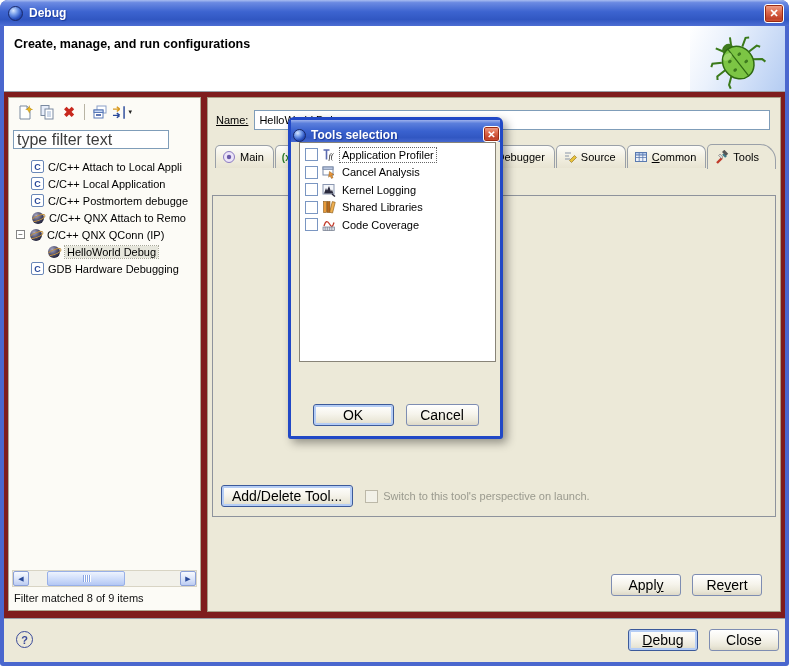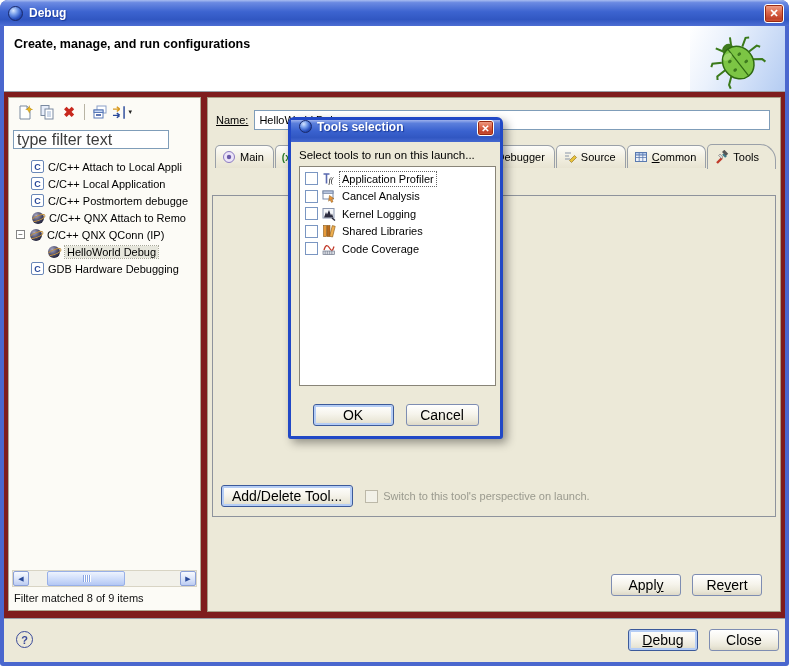--- a/index.html
+++ b/index.html
@@ -99,21 +99,21 @@
   .footer-sep { position:absolute; left:0; right:0; top:592px; height:1px; background:#9aa0a8; }
   .footer { position:absolute; left:0; right:0; top:593px; bottom:0; background:#ece9d8; }
   .help-icon { position:absolute; left:12px; top:12px; width:17px; height:17px; border-radius:50%; border:1.5px solid #3a4a9a;
     color:#3a4a9a; font-size:11px; font-weight:bold; display:flex; align-items:center; justify-content:center; }
   .footer-btns { position:absolute; right:6px; top:10px; display:flex; gap:11px; }
 
   
   .dialog { position:absolute; left:288px; top:117px; width:215px; height:322px;
     border:3px solid #2148c6; border-radius:6px 6px 3px 3px; background:#ece9d8;
     box-shadow:4px 4px 10px rgba(0,0,0,.38); z-index:50; }
-  .dlg-titlebar { height:22px; display:flex; align-items:flex-start; padding:0 6px;
+  .dlg-titlebar { height:22px; display:flex; align-items:flex-end; padding:0 0;
     background:linear-gradient(180deg,#9db1ec 0%,#5b7fdc 15%,#3a62cf 50%,#3157c2 80%,#4568cf 100%); }
   .dlg-icon { width:13px; height:13px; border-radius:50%; margin:0 5px 0 2px;
     background:radial-gradient(circle at 34% 28%, #d6e6ff 0%, #6f97e8 35%, #2a52c0 65%, #122a80 100%); border:1px solid #1a2a6a; }
   .dlg-title { color:#fff; font-weight:bold; font-size:12px; flex:1; text-shadow:1px 1px 1px #1a3a9a; }
   .dlg-close { width:17px; height:16px; border-radius:3px;
     background:linear-gradient(180deg,#f0a58e 0%,#dd6a4d 40%,#c1422a 80%,#d05a3a 100%);
     border:1px solid #fff; box-shadow:inset 0 0 0 1px #9a2a12; color:#fff; font-weight:bold; font-size:10px;
     display:flex; align-items:center; justify-content:center; }
   .dlg-instruction { margin:7px 8px 5px 8px; font-size:11.5px; }
   .tool-list { margin-left:8px; width:197px; height:220px; background:#fff; border:1px solid #888478; padding:3px 2px; }
@@ -347,21 +347,20 @@
     </div>
 
   </div>
 
   <div class="dialog">
     <div class="dlg-titlebar">
       <div class="dlg-icon"></div>
       <div class="dlg-title">Tools selection</div>
       <div class="dlg-close">✕</div>
     </div>
-    <div class="dlg-instruction">Select tools to run on this launch...</div>
 
     <div class="tool-list">
       <div class="tool-row focused">
         <span class="checkbox"></span>
         <span class="ticon">
           <svg width="14" height="14" viewBox="0 0 14 14">
             <path d="M1.5 2 H7.5 M4.5 2 V11.5" stroke="#5a6ab0" stroke-width="1.6"></path>
             <text x="6.5" y="11" font-size="8.5" font-style="italic" fill="#222" font-family="serif">f(</text>
           </svg>
         </span>

